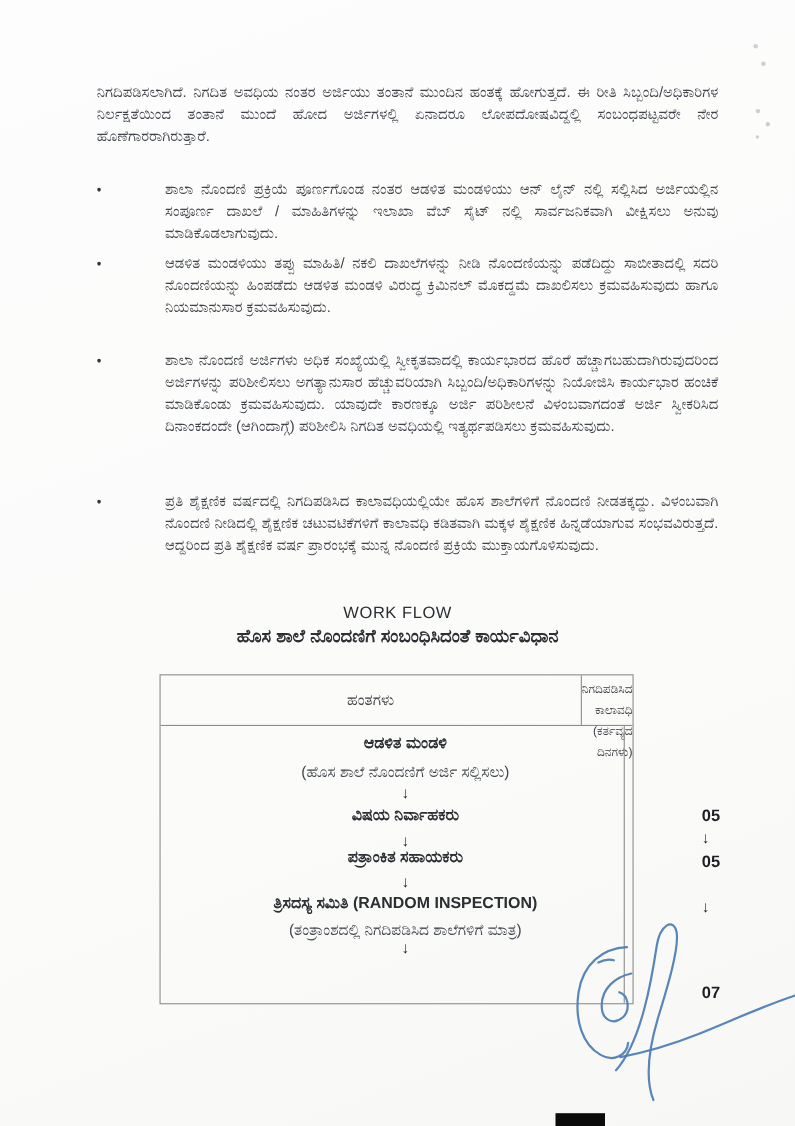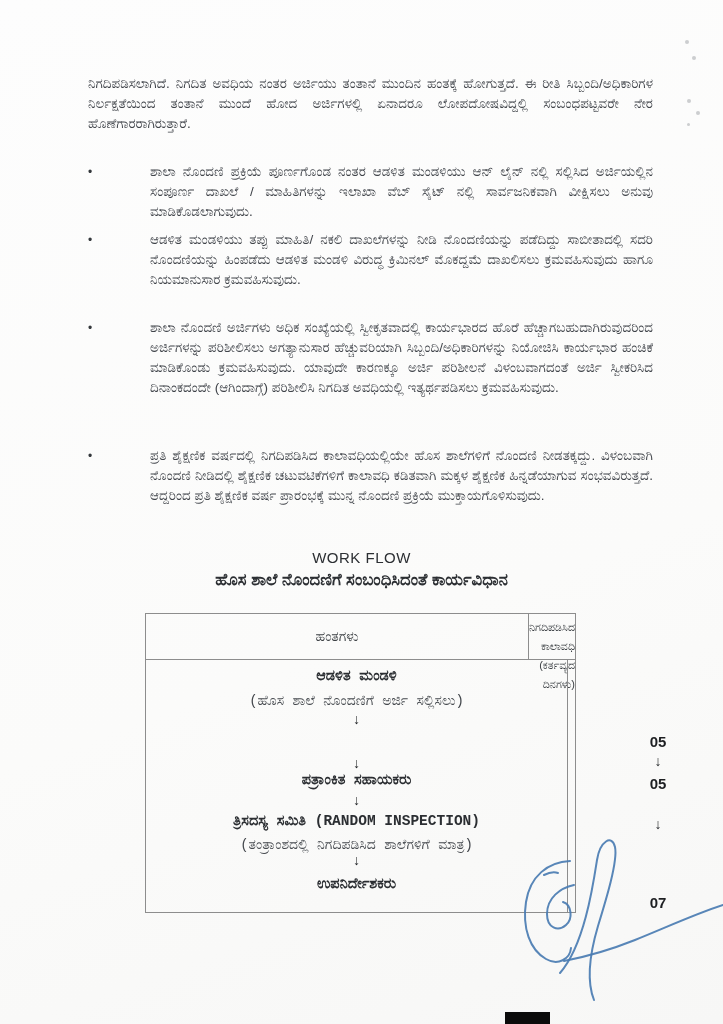--- a/index.html
+++ b/index.html
@@ -46,25 +46,25 @@
     display:flex; align-items:center; justify-content:center;
     font-size:14px; color:#3c4044;
   }
   .wf-head-right {
     flex:1; text-align:right; font-size:11px; line-height:19px;
     padding-top:4px; color:#3c4044;
   }
   .wf-body { position:relative; display:flex; height:252px; }
   .wf-body-left { width:422px; border-right:1px solid #8d8d8d; position:relative; }
   .wf-body-right { flex:1; position:relative; }
-  .fl { position:absolute; left:0; width:100%; text-align:center;font-family:Liberation Mono, monospace; }
+  .fl { position:absolute; left:12px; width:100%; text-align:center; }
   .fl-label { font-weight:bold; font-size:14.5px; color:#2b2e32; }
   .fl-note { font-size:14px; color:#44484d; }
   .fl-arrow { font-weight:bold; font-size:14px; color:#1f2225; }
-  .rv { position:absolute; left:70px; width:40px; text-align:center; }
+  .rv { position:absolute; left:70px; width:40px; text-align:left; }
   .rv-num { font-weight:bold; font-size:15px; color:#1d1f22; }
 
   
   .signature { position:absolute; left:500px; top:828px; width:223px; height:182px; pointer-events:none; }
   .signature path { fill:none; stroke:#4a7cb2; stroke-width:2; stroke-linecap:round; opacity:.92; }
   .redaction { position:absolute; left:505px; top:1012px; width:45px; height:12px; background:#0b0b0b; }
   .speck { position:absolute; width:4px; height:4px; border-radius:50%; background:#a4a8ac; opacity:.55; }
   .s1{left:685px;top:40px;} .s2{left:692px;top:56px;} .s3{left:687px;top:99px;}
   .s4{left:696px;top:111px;} .s5{left:687px;top:123px;width:3px;height:3px;}
 </style>
@@ -107,27 +107,27 @@
         <div>ನಿಗದಿಪಡಿಸಿದ ಕಾಲಾವಧಿ</div>
         <div>(ಕರ್ತವ್ಯದ ದಿನಗಳು)</div>
       </div>
     </div>
 
     <div class="wf-body">
       <div class="wf-body-left">
         <div class="fl fl-label" style="top:8px">ಆಡಳಿತ ಮಂಡಳಿ</div>
         <div class="fl fl-note" style="top:33px">(ಹೊಸ ಶಾಲೆ ನೊಂದಣಿಗೆ ಅರ್ಜಿ ಸಲ್ಲಿಸಲು)</div>
         <div class="fl fl-arrow" style="top:52px">↓</div>
+        <div class="fl fl-label" style="top:73px">ವಿಷಯ ನಿರ್ವಾಹಕರು</div>
         <div class="fl fl-arrow" style="top:96px">↓</div>
         <div class="fl fl-label" style="top:112px">ಪತ್ರಾಂಕಿತ ಸಹಾಯಕರು</div>
         <div class="fl fl-arrow" style="top:133px">↓</div>
         <div class="fl fl-note" style="top:177px">(ತಂತ್ರಾಂಶದಲ್ಲಿ ನಿಗದಿಪಡಿಸಿದ ಶಾಲೆಗಳಿಗೆ ಮಾತ್ರ)</div>
         <div class="fl fl-label" style="top:153px">ತ್ರಿಸದಸ್ಯ ಸಮಿತಿ (RANDOM INSPECTION)</div>
         <div class="fl fl-arrow" style="top:193px">↓</div>
-        <div class="fl fl-label" style="top:216px">ಉಪನಿರ್ದೇಶಕರು</div>
       </div>
 
       <div class="wf-body-right">
         <div class="rv rv-num" style="top:73px">05</div>
         <div class="rv fl-arrow" style="top:93px">↓</div>
         <div class="rv rv-num" style="top:115px">05</div>
         <div class="rv fl-arrow" style="top:156px">↓</div>
         <div class="rv rv-num" style="top:234px">07</div>
       </div>
     </div>

